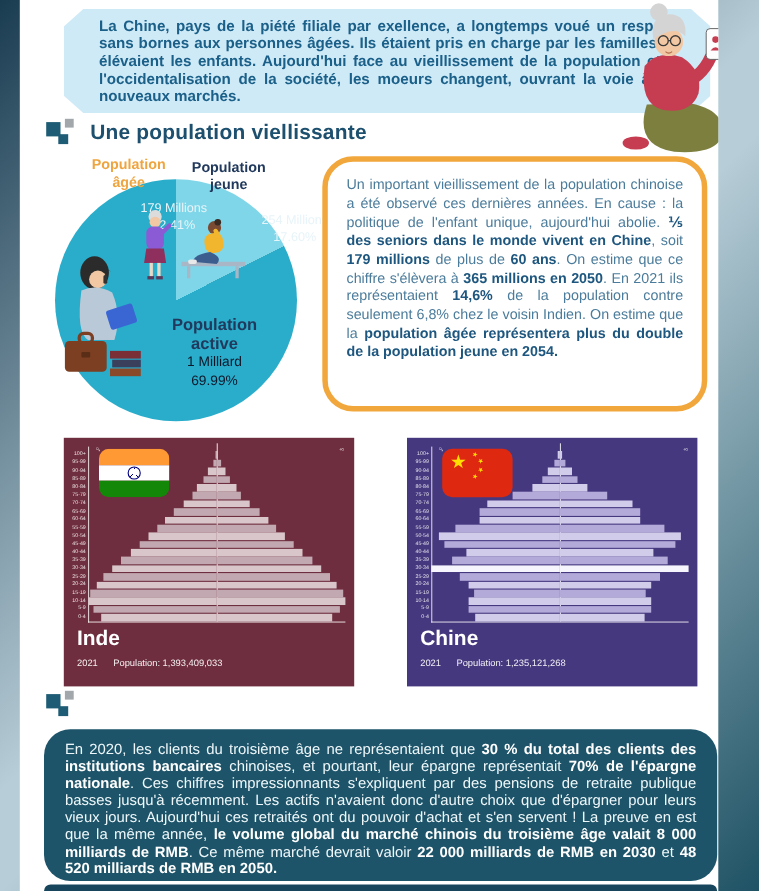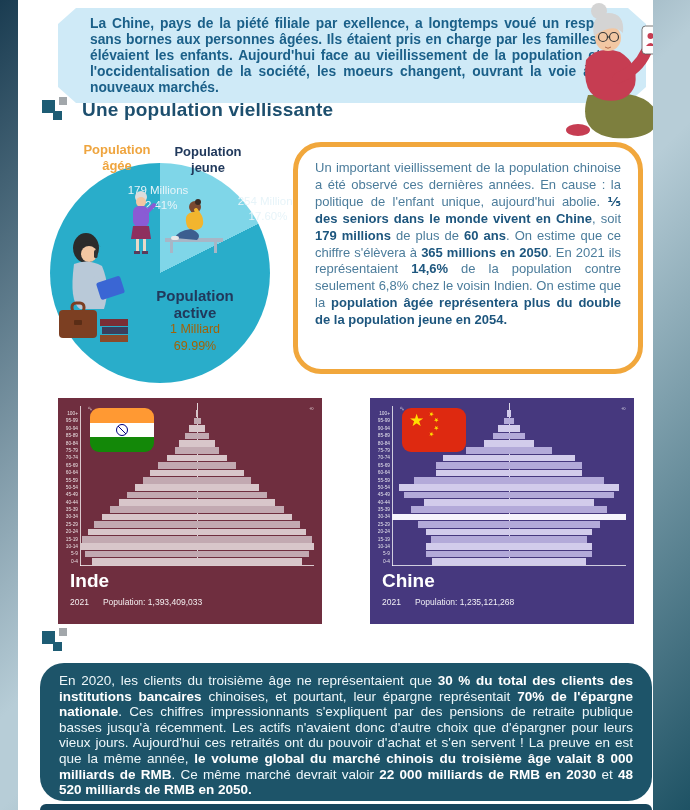--- a/index.html
+++ b/index.html
@@ -28,21 +28,21 @@
   
   .pie { position:absolute; left:32px; top:163px; width:220px; height:220px; border-radius:50%; }
   .pie-label { position:absolute; font-weight:bold; font-size:13px; text-align:center; line-height:16px; }
   .lbl-aged  { left:58px;  top:142px; width:82px;  color:var(--accent_orange); }
   .lbl-jeune { left:150px; top:144px; width:80px;  color:var(--navy); }
   .pie-stat { position:absolute; text-align:center; color:#e7f4f9; font-size:11.5px; line-height:15px; }
   .stat-aged  { left:92px;  top:183px; width:96px; }
   .stat-jeune { left:198px; top:194px; width:104px; }
   .lbl-active { left:122px; top:287px; width:110px; position:absolute; text-align:center; }
   .lbl-active .t { font-size:15px; line-height:17px; font-weight:bold; color:var(--navy); }
-  .lbl-active .s { font-size:12.5px; line-height:17px; color:#a16207; }
+  .lbl-active .s { font-size:12.5px; line-height:17px; color:#0f172a; }
   .fig { position:absolute; }
 
   
   .aging-box { position:absolute; left:275px; top:142px; width:350px; height:232px; background:#fff;
     border:5px solid var(--box_border); border-radius:28px; padding:13px 17px; }
   .aging-box p { font-size:13px; line-height:16.9px; color:var(--body_text); text-align:justify; }
   .aging-box b, .capital-box b { color:var(--body_bold); }
   .capital-box b { color:#ffffff; }
 
   
@@ -100,21 +100,21 @@
       <path d="M88,46 q4.5,-6 9,0 z" fill="#c63d52"></path>
       <circle cx="50" cy="38" r="13" fill="#f2c7a3"></circle>
       <path d="M36,36 Q32,15 50,13 Q67,13 65,33 Q55,22 36,36 Z" fill="#d4d4d4"></path>
       <circle cx="41" cy="11" r="8" fill="#d4d4d4"></circle>
       <circle cx="45" cy="37" r="4.5" fill="none" stroke="#3a3a3a" stroke-width="1.2"></circle>
       <circle cx="56" cy="37" r="4.5" fill="none" stroke="#3a3a3a" stroke-width="1.2"></circle>
       <path d="M49.5,37 h2" stroke="#3a3a3a" stroke-width="1.2"></path>
       <path d="M47,47 q3,2.5 6,0" stroke="#b06a4a" stroke-width="1" fill="none"></path>
     </svg>
 
-    <div class="sec-header" style="top:97px;gap:14px;">
+    <div class="sec-header" style="top:108px;gap:14px;">
       <span class="sq-icon">
           <i class="a"></i>
           <i class="b"></i>
           <i class="c"></i>
         </span>
       <h2>Une population viellissante</h2>
     </div>
 
     <div id="pie" class="pie" style="background: conic-gradient(rgb(61, 127, 171) -44.676deg, rgb(61, 127, 171) 0deg, rgb(127, 214, 232) 0deg, rgb(127, 214, 232) 63.36deg, rgb(41, 173, 202) 63.36deg, rgb(41, 173, 202) 315.324deg);"></div>
 

